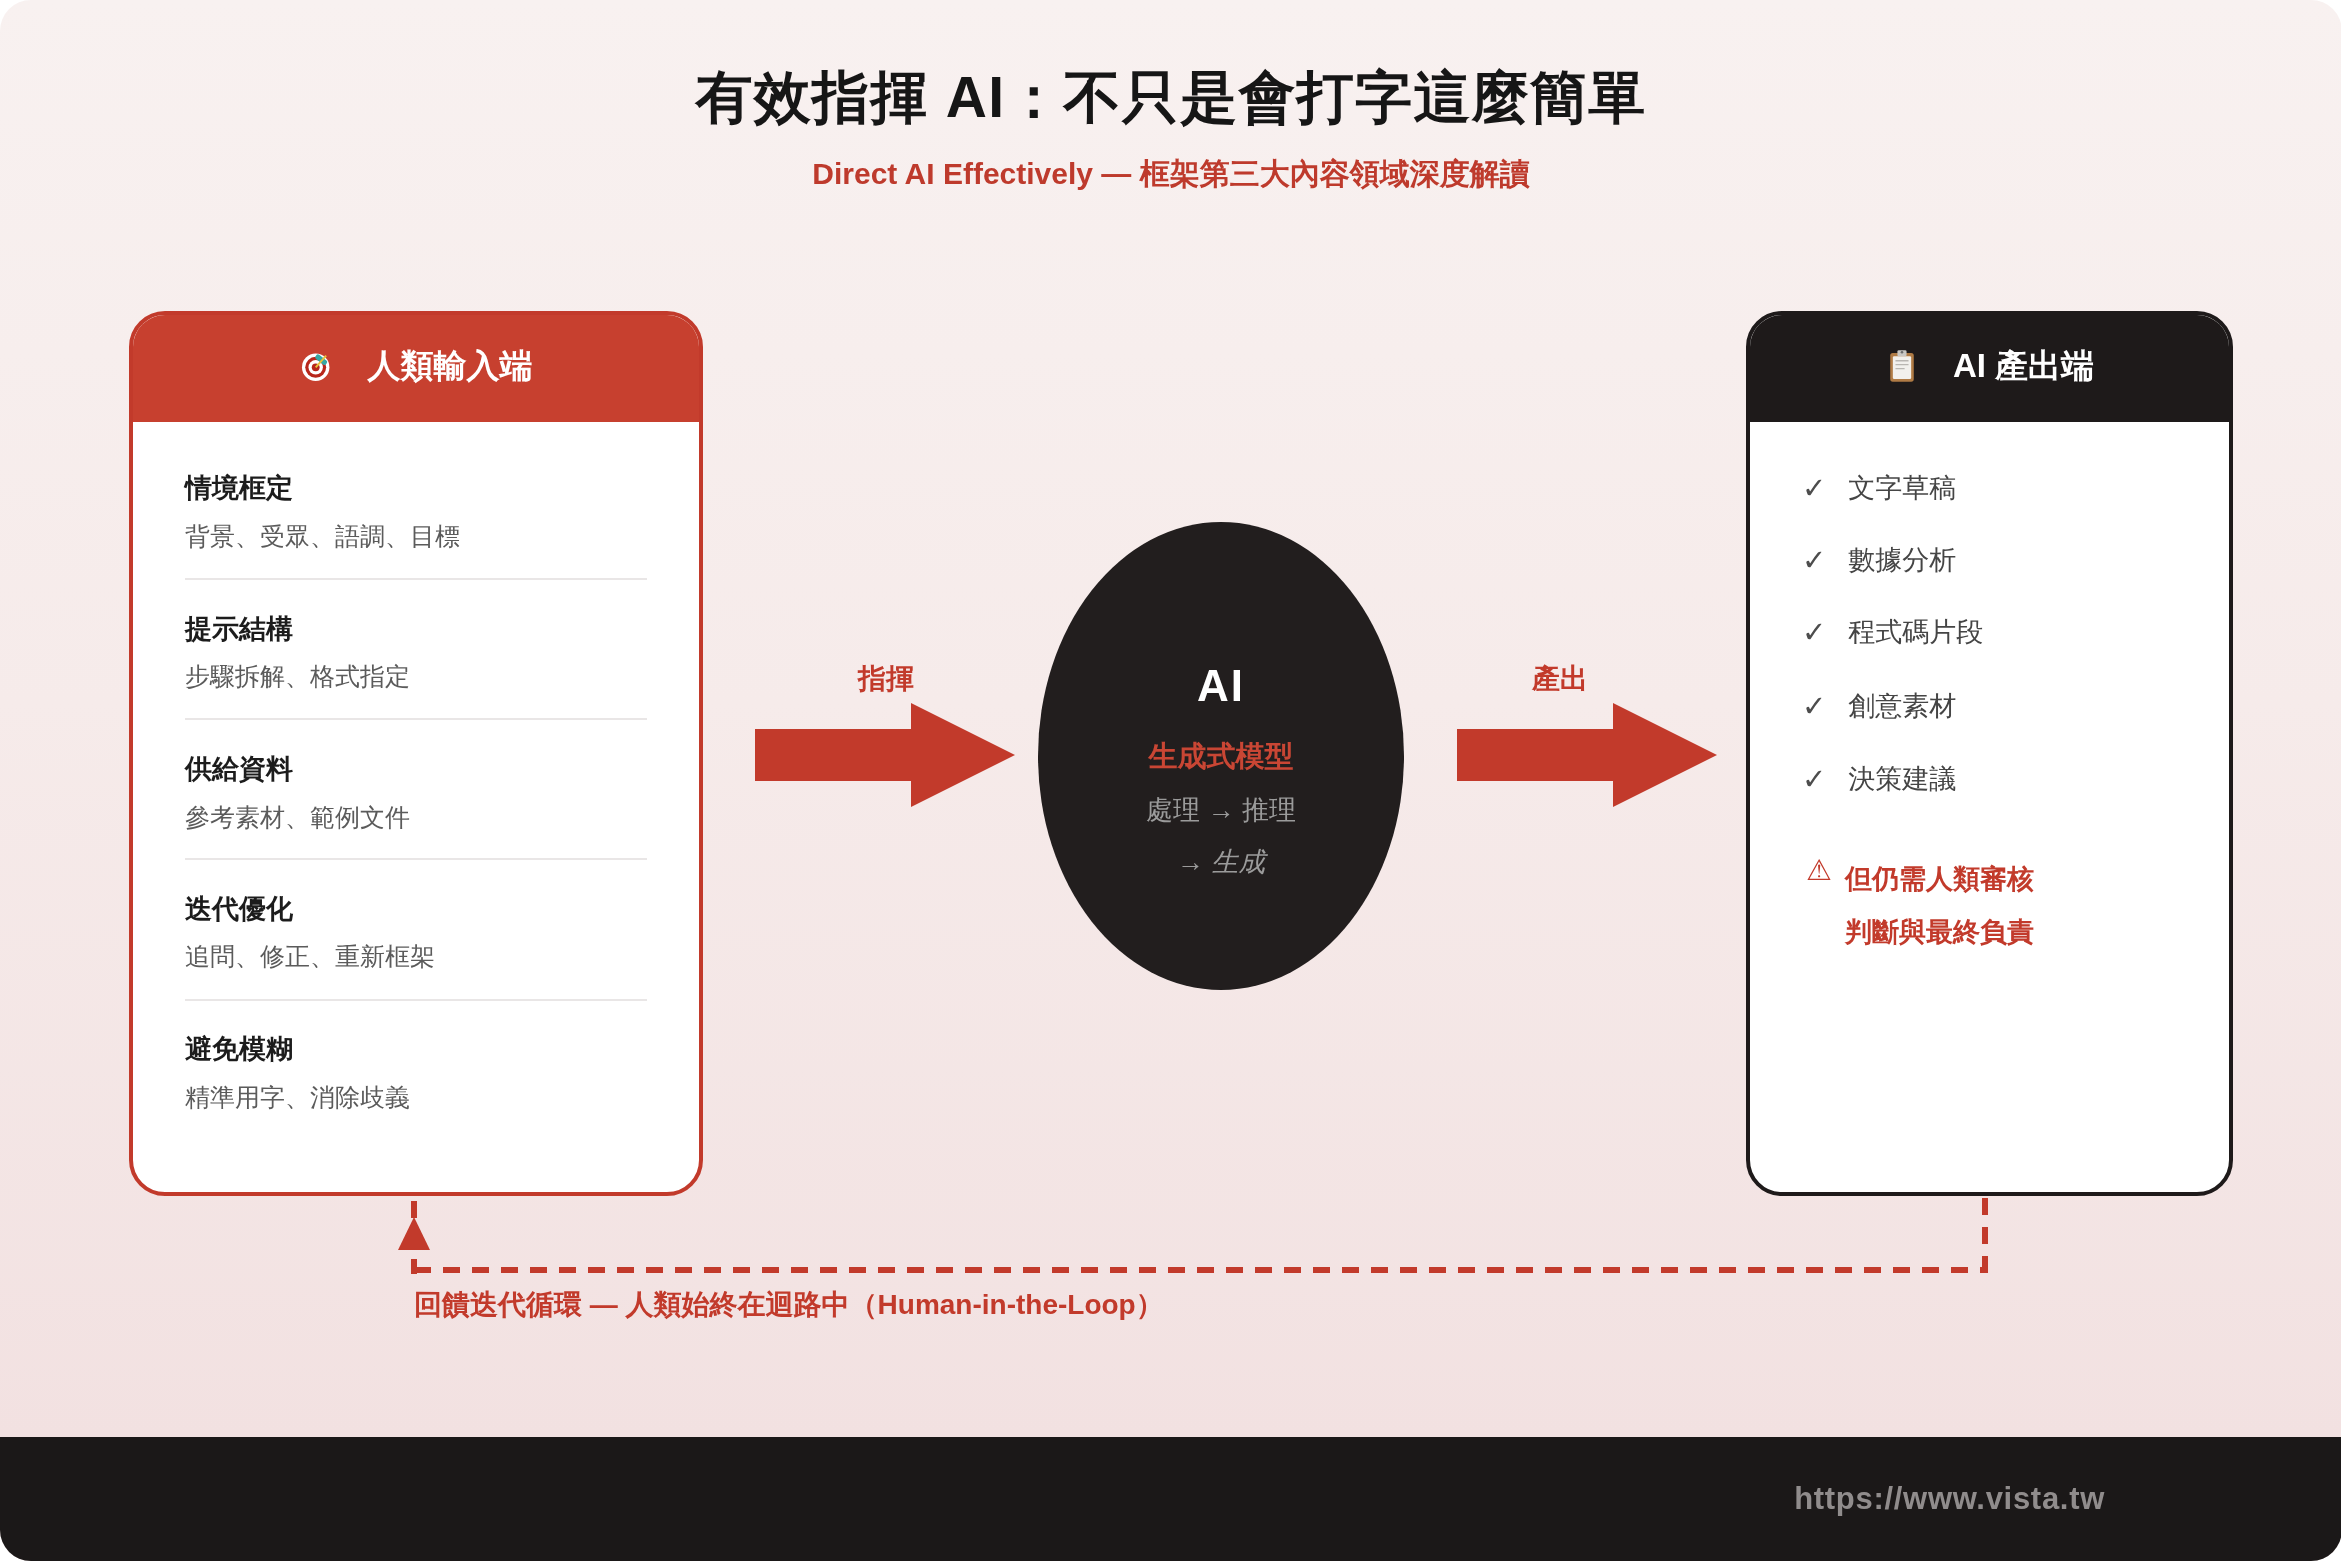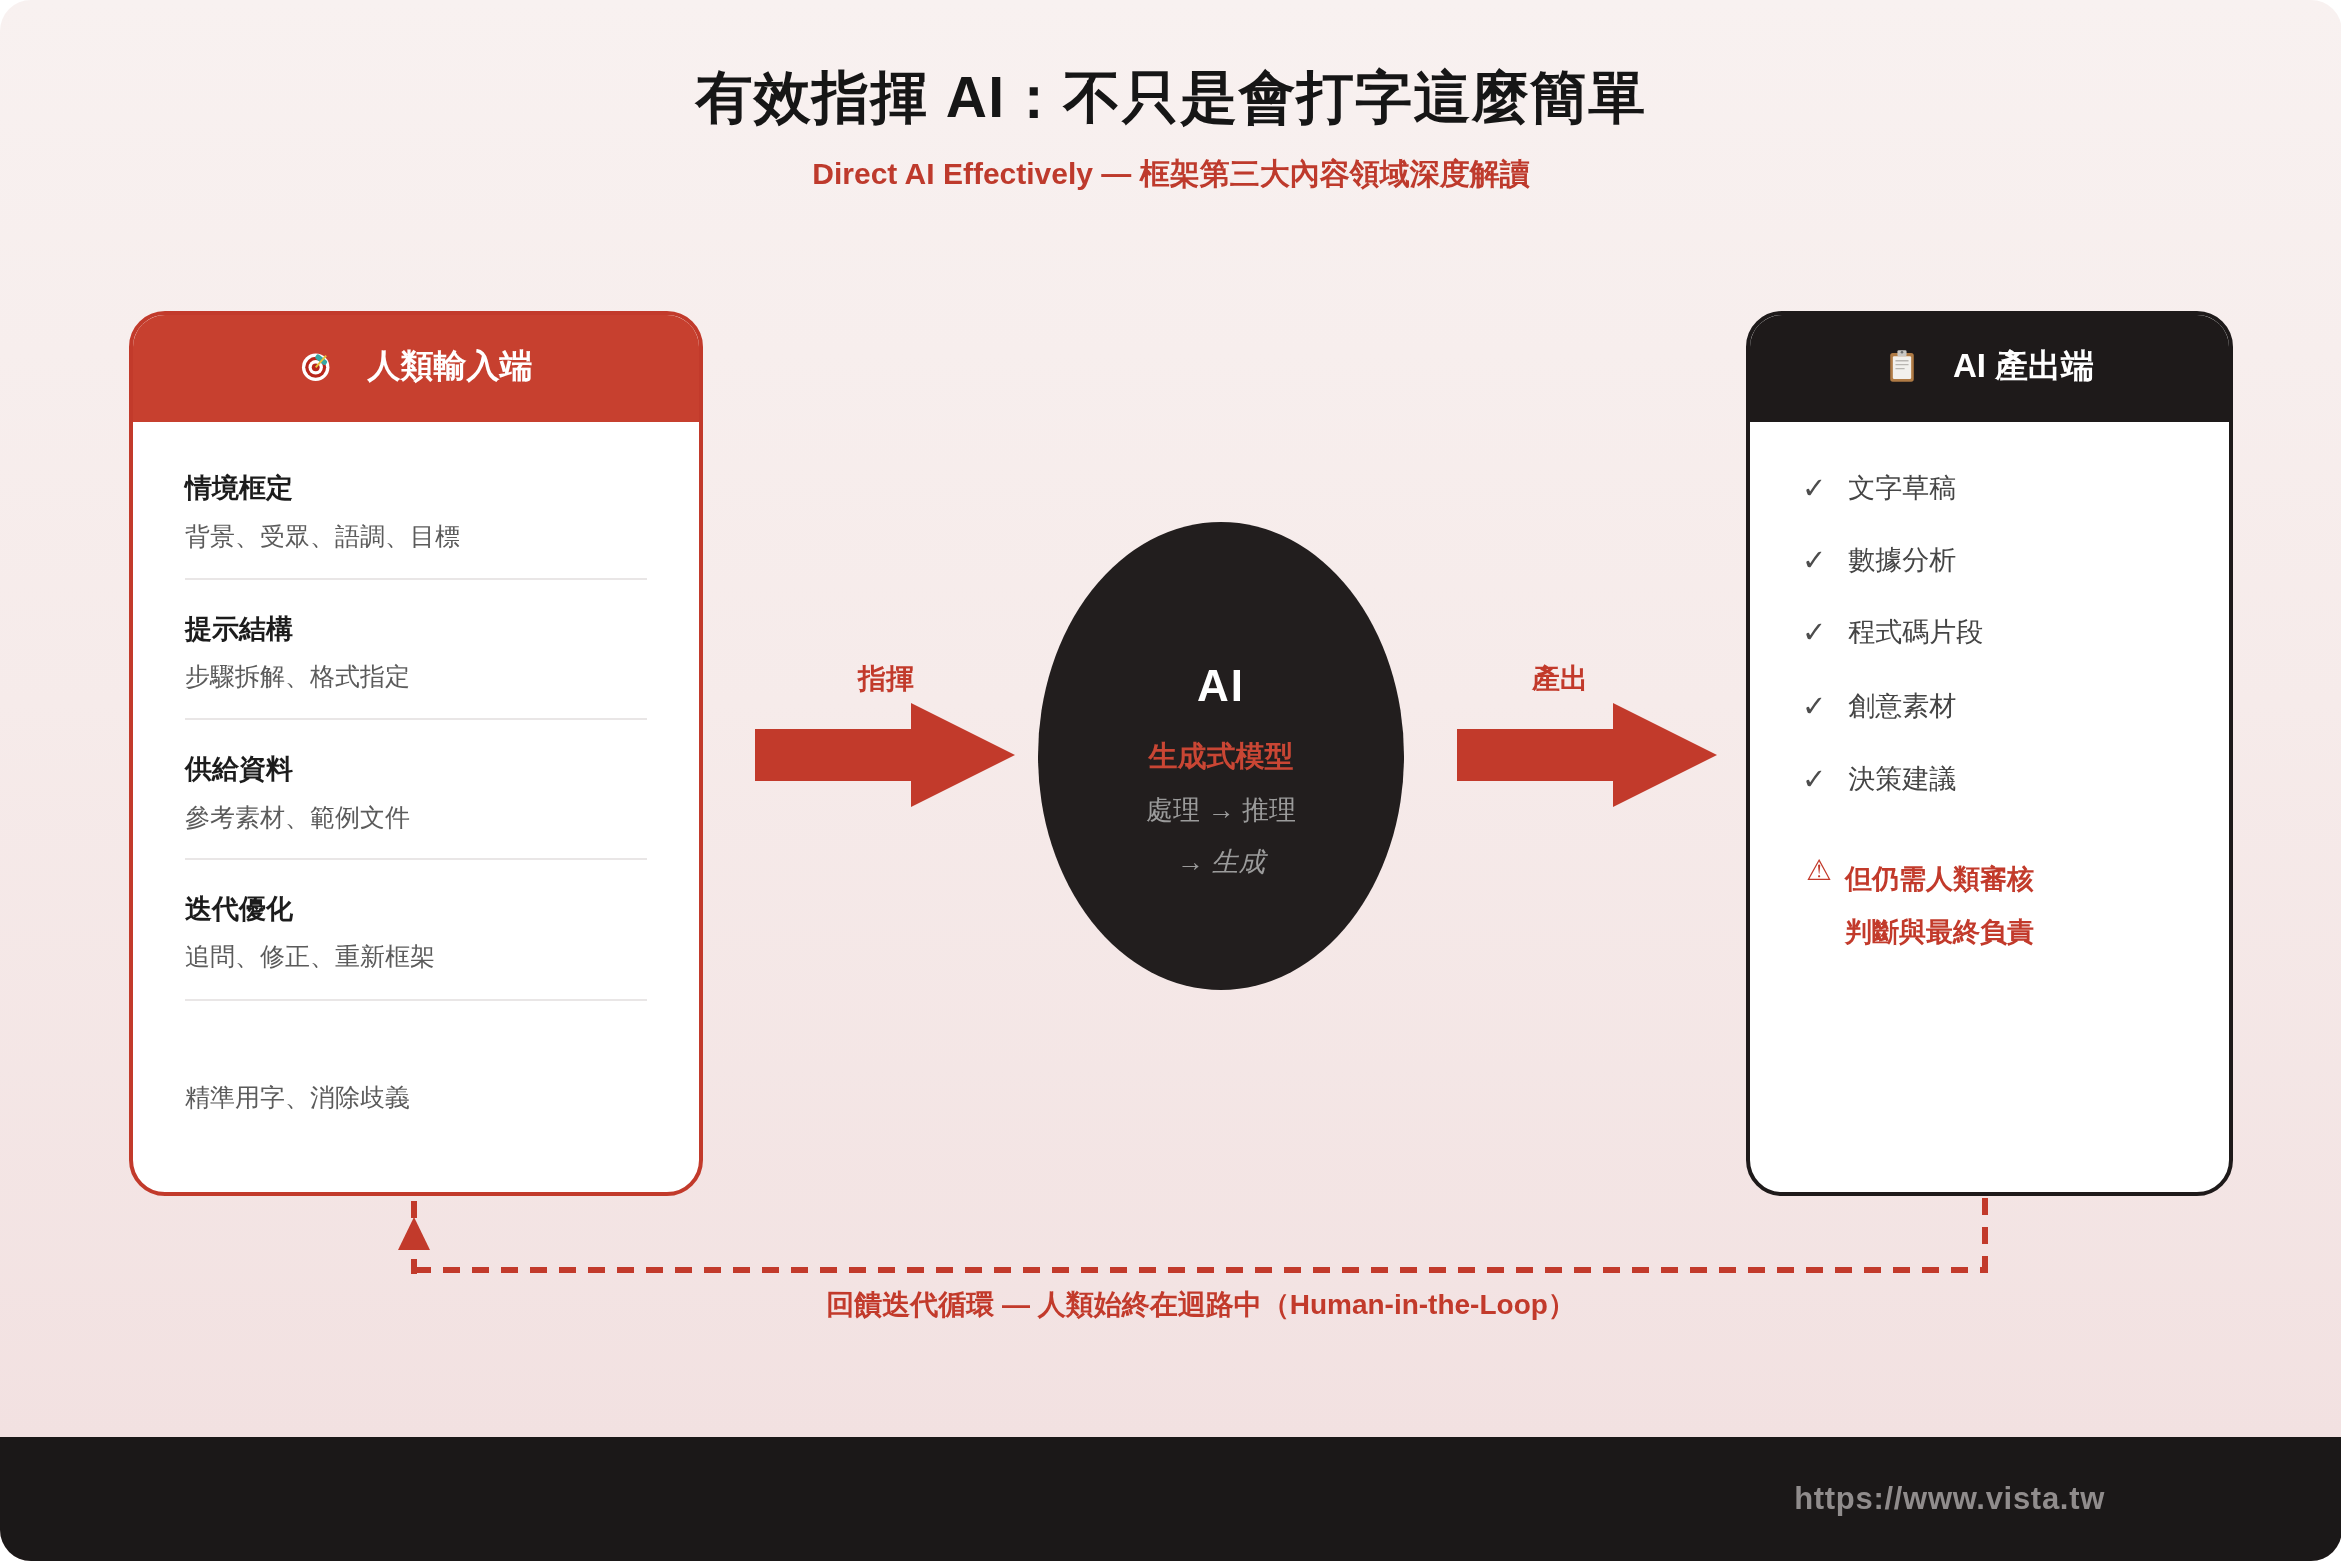--- a/index.html
+++ b/index.html
@@ -87,21 +87,21 @@
   .loop-v-left{left:411px;top:1201px;height:73px;}
   .loop-v-right{left:1982px;top:1198px;height:73px;}
   .loop-h{left:414px;top:1267px;width:1574px;}
   .loop-arrowhead{
     position:absolute;left:398px;top:1217px;width:0;height:0;
     border-left:16.3px solid transparent;border-right:16.3px solid transparent;
     border-bottom:33px solid var(--red);
   }
   .loop-label{
     position:absolute;left:414px;width:1574px;top:1305px;transform:translateY(-50%);
-    text-align:center;font-size:28px;font-weight:600;color:var(--red);
+    font-size:28px;font-weight:600;color:var(--red);
   }
   
   .footer{position:absolute;left:0;right:0;top:1437px;height:124px;background:#1B1818;}
   .footer-url{
     position:absolute;right:237px;top:50%;transform:translateY(-50%);
     font-size:31px;font-weight:700;color:#908C8C;letter-spacing:0.7px;
   }
 </style>
 </head>
 <body>
@@ -149,20 +149,23 @@
     <div class="divider" style="top:543px"></div>
 
     <div class="row" style="top:594px">
       <div class="item-heading">迭代優化</div>
     </div>
     <div class="row" style="top:641px">
       <div class="item-desc">追問、修正、重新框架</div>
     </div>
     <div class="divider" style="top:684px"></div>
 
+    <div class="row" style="top:734px">
+      <div class="item-heading">避免模糊</div>
+    </div>
     <div class="row" style="top:782px">
       <div class="item-desc">精準用字、消除歧義</div>
     </div>
   </section>
 
   <div class="arrow-label label-command">指揮</div>
   <div class="flow-arrow arrow-left">
     <div class="shaft"></div>
     <div class="head"></div>
   </div>

